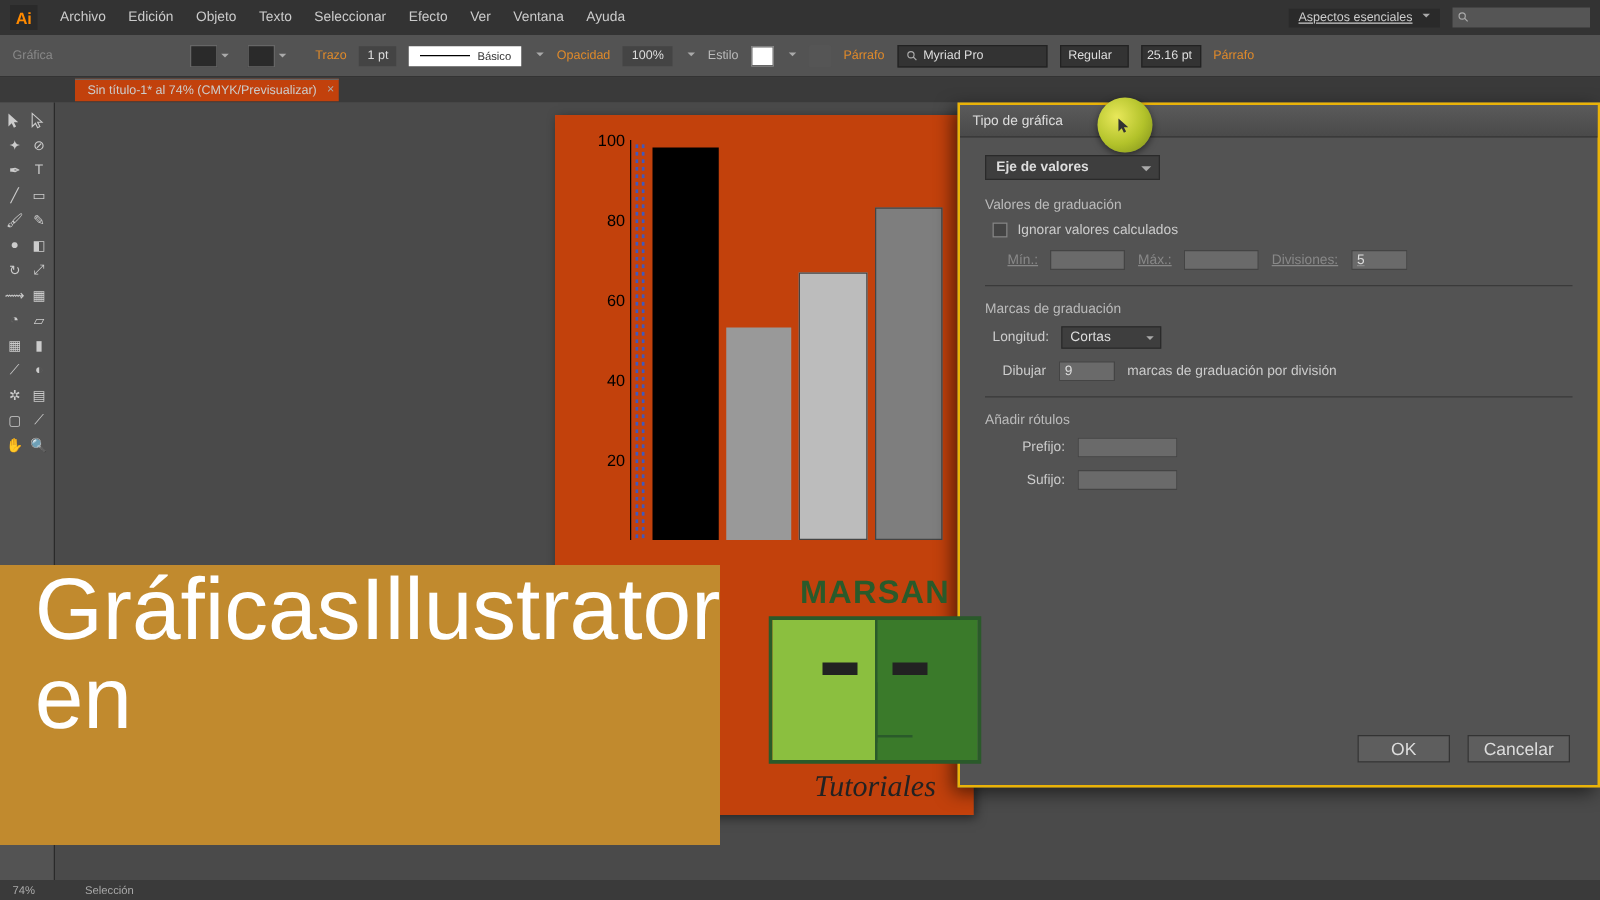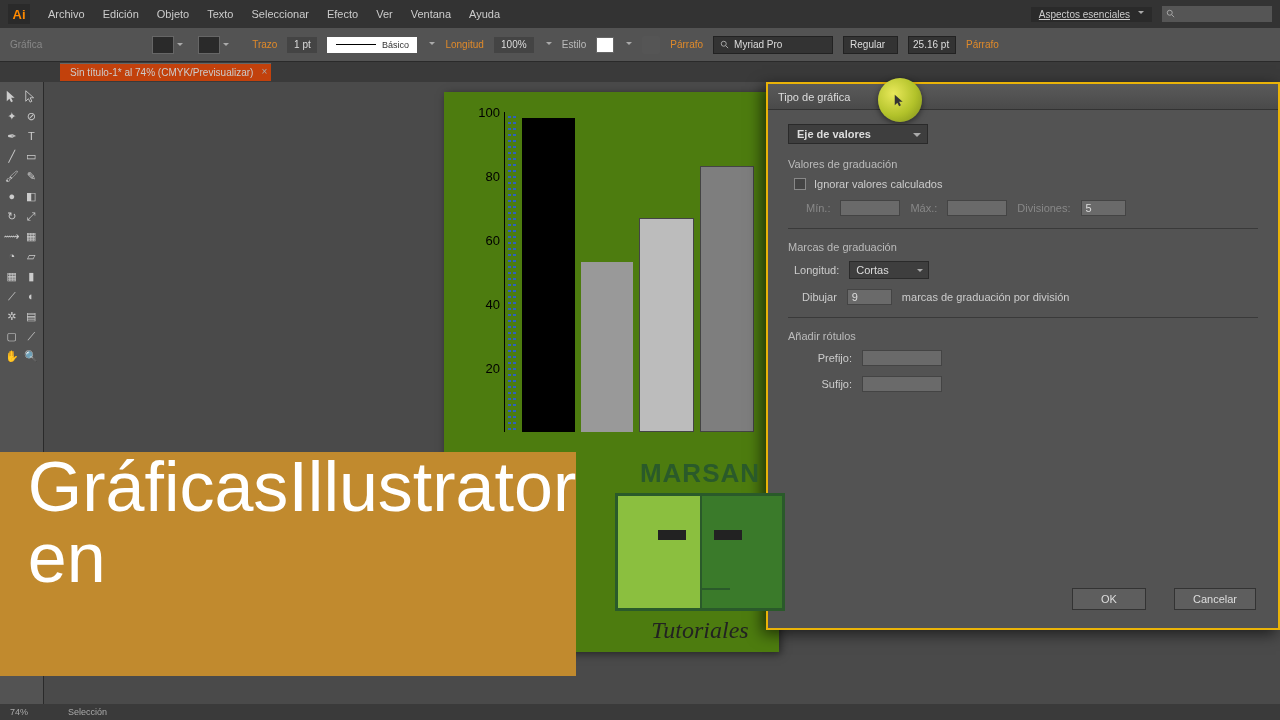--- a/index.html
+++ b/index.html
@@ -39,21 +39,21 @@
 .mainarea { position: absolute; top: 82px; left: 0; right: 0; bottom: 16px; display: flex; }
 
 
 .toolpanel { width: 44px; background: #535353; display: flex; flex-direction: column; padding: 4px 2px; gap: 0; border-right:1px solid #2a2a2a; }
 .toolpanel .tool-row { display:flex; }
 .tool { width: 20px; height: 20px; display:flex; align-items:center; justify-content:center; color:#ccc; font-size:11px; cursor:pointer; }
 .tool svg { width:14px; height:14px; fill:#ccc; }
 
 
 .canvas-holder { flex: 1; background: #4a4a4a; position: relative; overflow: hidden; }
-.artboard { position: absolute; left: 400px; top: 10px; width: 335px; height: 560px; background: #4d7c0f; box-shadow: 2px 2px 8px rgba(0,0,0,0.5); }
+.artboard { position: absolute; left: 400px; top: 10px; width: 335px; height: 560px; background: #c2410c; box-shadow: 2px 2px 8px rgba(0,0,0,0.5); }
 
 
 .chart { position: absolute; left: 30px; top: 20px; width: 280px; height: 360px; }
 .chart .y-axis { position:absolute; left:30px; top:0; bottom:40px; width:1px; background:#000; }
 .chart .tick { position:absolute; left:0; font-size:13px; color:#000; text-align:right; width:26px; }
 .chart .dotted-col { position:absolute; left:33px; top:2px; bottom:40px; width:10px;
   background-image: radial-gradient(#2a5cdb 1.2px, transparent 1.2px);
   background-size: 5px 6px; opacity:0.85; }
 .bars { position:absolute; left:48px; right:0; bottom:40px; top:0; display:flex; align-items:flex-end; gap:6px; }
 .bar { flex:1; }
@@ -66,29 +66,29 @@
 .dialog { position: absolute; top: 82px; right: 0; width: 514px; height: 548px; background: #535353; border: 2px solid #eab308; box-shadow: -4px 4px 14px rgba(0,0,0,0.6); font-size: 11px; color: #ccc; }
 .dialog-title { height: 26px; background: linear-gradient(#5a5a5a,#4a4a4a); border-bottom:1px solid #333; display:flex; align-items:center; padding:0 10px; font-size:11px; color:#ddd; position:relative; }
 .cursor-bubble { position:absolute; left:110px; top:-6px; width:44px; height:44px; border-radius:50%; background: radial-gradient(circle at 35% 35%, #e8e85a, #b2c22a 55%, #7a8a1a); box-shadow: 0 2px 6px rgba(0,0,0,0.5); display:flex; align-items:center; justify-content:center; }
 .cursor-bubble svg { width:14px; height:14px; }
 .dialog-body { padding: 14px 20px; }
 .dd-main { width: 140px; height: 20px; background: #3e3e3e; border: 1px solid #2a2a2a; display:flex; align-items:center; padding:0 8px; font-size:11px; color:#ddd; position:relative; margin-bottom:14px;font-weight:bold; }
 .dd-main::after { content:""; position:absolute; right:6px; top:8px; border:4px solid transparent; border-top-color:#aaa; }
 .group-lbl { color:#bbb; margin: 10px 0 8px; }
 .chk-row { display:flex; align-items:center; gap:8px; margin-left:6px; margin-bottom:10px; }
 .chk { width:12px; height:12px; border:1px solid #888; background:#444; }
-.inline-row { display:flex; align-items:center; gap:10px; margin-left:18px; margin-bottom:12px; color:#888; }
+.inline-row { display:flex; align-items:center; gap:10px; margin-left:18px; margin-bottom:12px; color:#888;text-decoration:underline; }
 .field-sm { width:60px; height:16px; background:#6a6a6a; border:1px solid #444; }
 .field-md { width:45px; height:16px; background:#6a6a6a; border:1px solid #444; display:inline-flex; align-items:center; padding:0 4px; color:#ddd;}
 .sep { height:1px; background:#3a3a3a; margin: 12px 0; }
 .row-lab { display:flex; align-items:center; gap:10px; margin-left:6px; margin-bottom:10px; }
 .dd-sm { width:80px; height:18px; background:#3e3e3e; border:1px solid #2a2a2a; display:flex; align-items:center; padding:0 6px; position:relative; color:#ddd;}
 .dd-sm::after { content:""; position:absolute; right:5px; top:7px; border:3px solid transparent; border-top-color:#aaa; }
 .btn-row { position:absolute; bottom:18px; right:22px; display:flex; gap:14px; }
-.btn { width:74px; height:22px; background:#5e5e5e; border:1px solid #333; color:#ddd; font-size:11px; display:flex; align-items:center; justify-content:center; cursor:pointer;margin-left:14px; }
+.btn { width:74px; height:22px; background:#5e5e5e; border:1px solid #333; color:#ddd; font-size:14px; display:flex; align-items:center; justify-content:center; cursor:pointer; }
 .btn:last-child { width:82px; }
 
 
 .title-overlay { position:absolute; left:0; top:452px; width:576px; height:224px; background:#c18a2e; display:flex; flex-direction:row; justify-content:center; padding-left:28px; color:#fff; }
 .title-overlay .t1 { font-size:70px; font-weight:400; letter-spacing:0px; line-height:1.02; }
 
 
 .marsan { position:absolute; left:590px; top:458px; width:220px; text-align:center; }
 .marsan-name { font-size:26px; font-weight:bold; color:#2a5a2a; letter-spacing:1px; }
 .marsan-logo { width:170px; height:118px; margin:4px auto 0; border:3px solid #2a5a2a; display:flex; position:relative; }
@@ -142,21 +142,21 @@
     <div class="ctrl-swatch"></div>
   </div>
   <div style="width:12px"></div>
   <span class="ctrl-label">Trazo</span>
   <div class="ctrl-stroke-num">1 pt</div>
   <div class="ctrl-stroke-preview">
     <span style="border-top:1.5px solid #000; width:40px;"></span>
     <span style="margin-left:6px">Básico</span>
   </div>
   <span class="ctrl-dd-tiny"></span>
-  <span class="ctrl-label">Longitud</span>
+  <span class="ctrl-label">Opacidad</span>
   <div class="ctrl-opacity-box">100%</div>
   <span class="ctrl-dd-tiny"></span>
   <span style="color:#bbb">Estilo</span>
   <div class="ctrl-color-chip"></div>
   <span class="ctrl-dd-tiny"></span>
   <div class="ctrl-trans-icon"></div>
   <span class="ctrl-label">Párrafo</span>
   <div class="ctrl-font-dd">
     <svg width="10" height="10" viewBox="0 0 16 16">
         <circle cx="6" cy="6" r="4" fill="none" stroke="#aaa" stroke-width="1.5"></circle>

